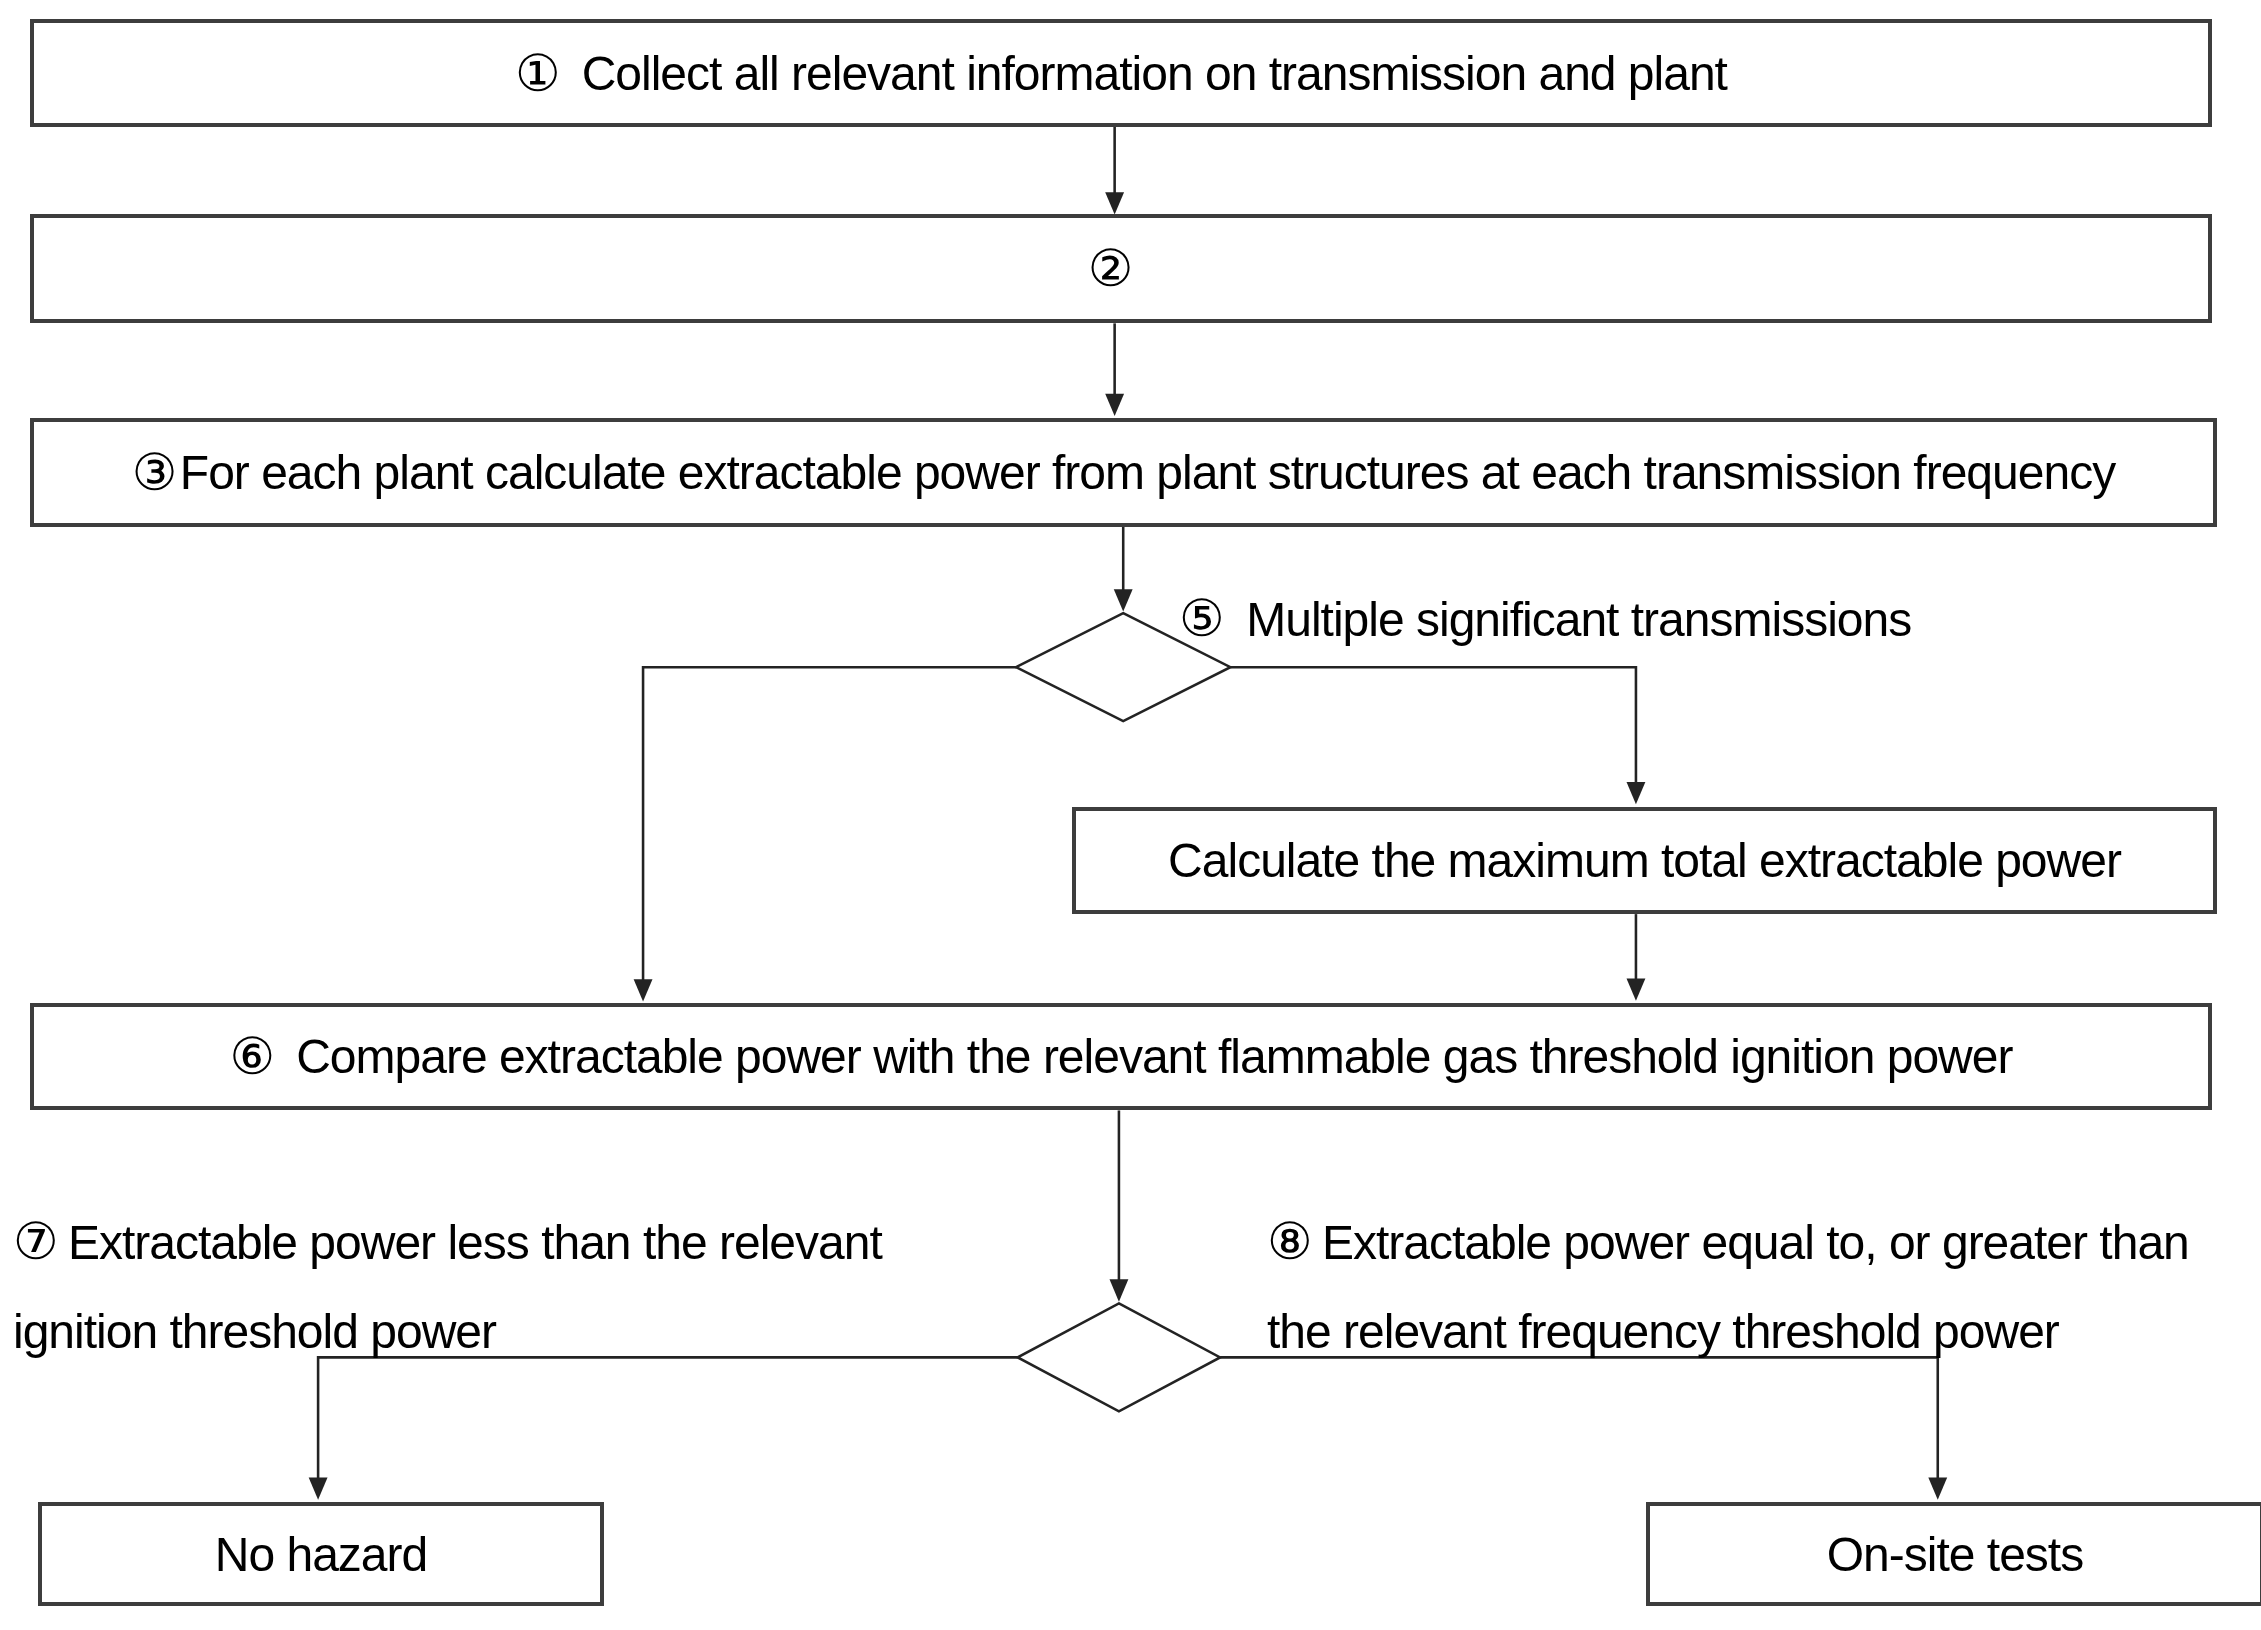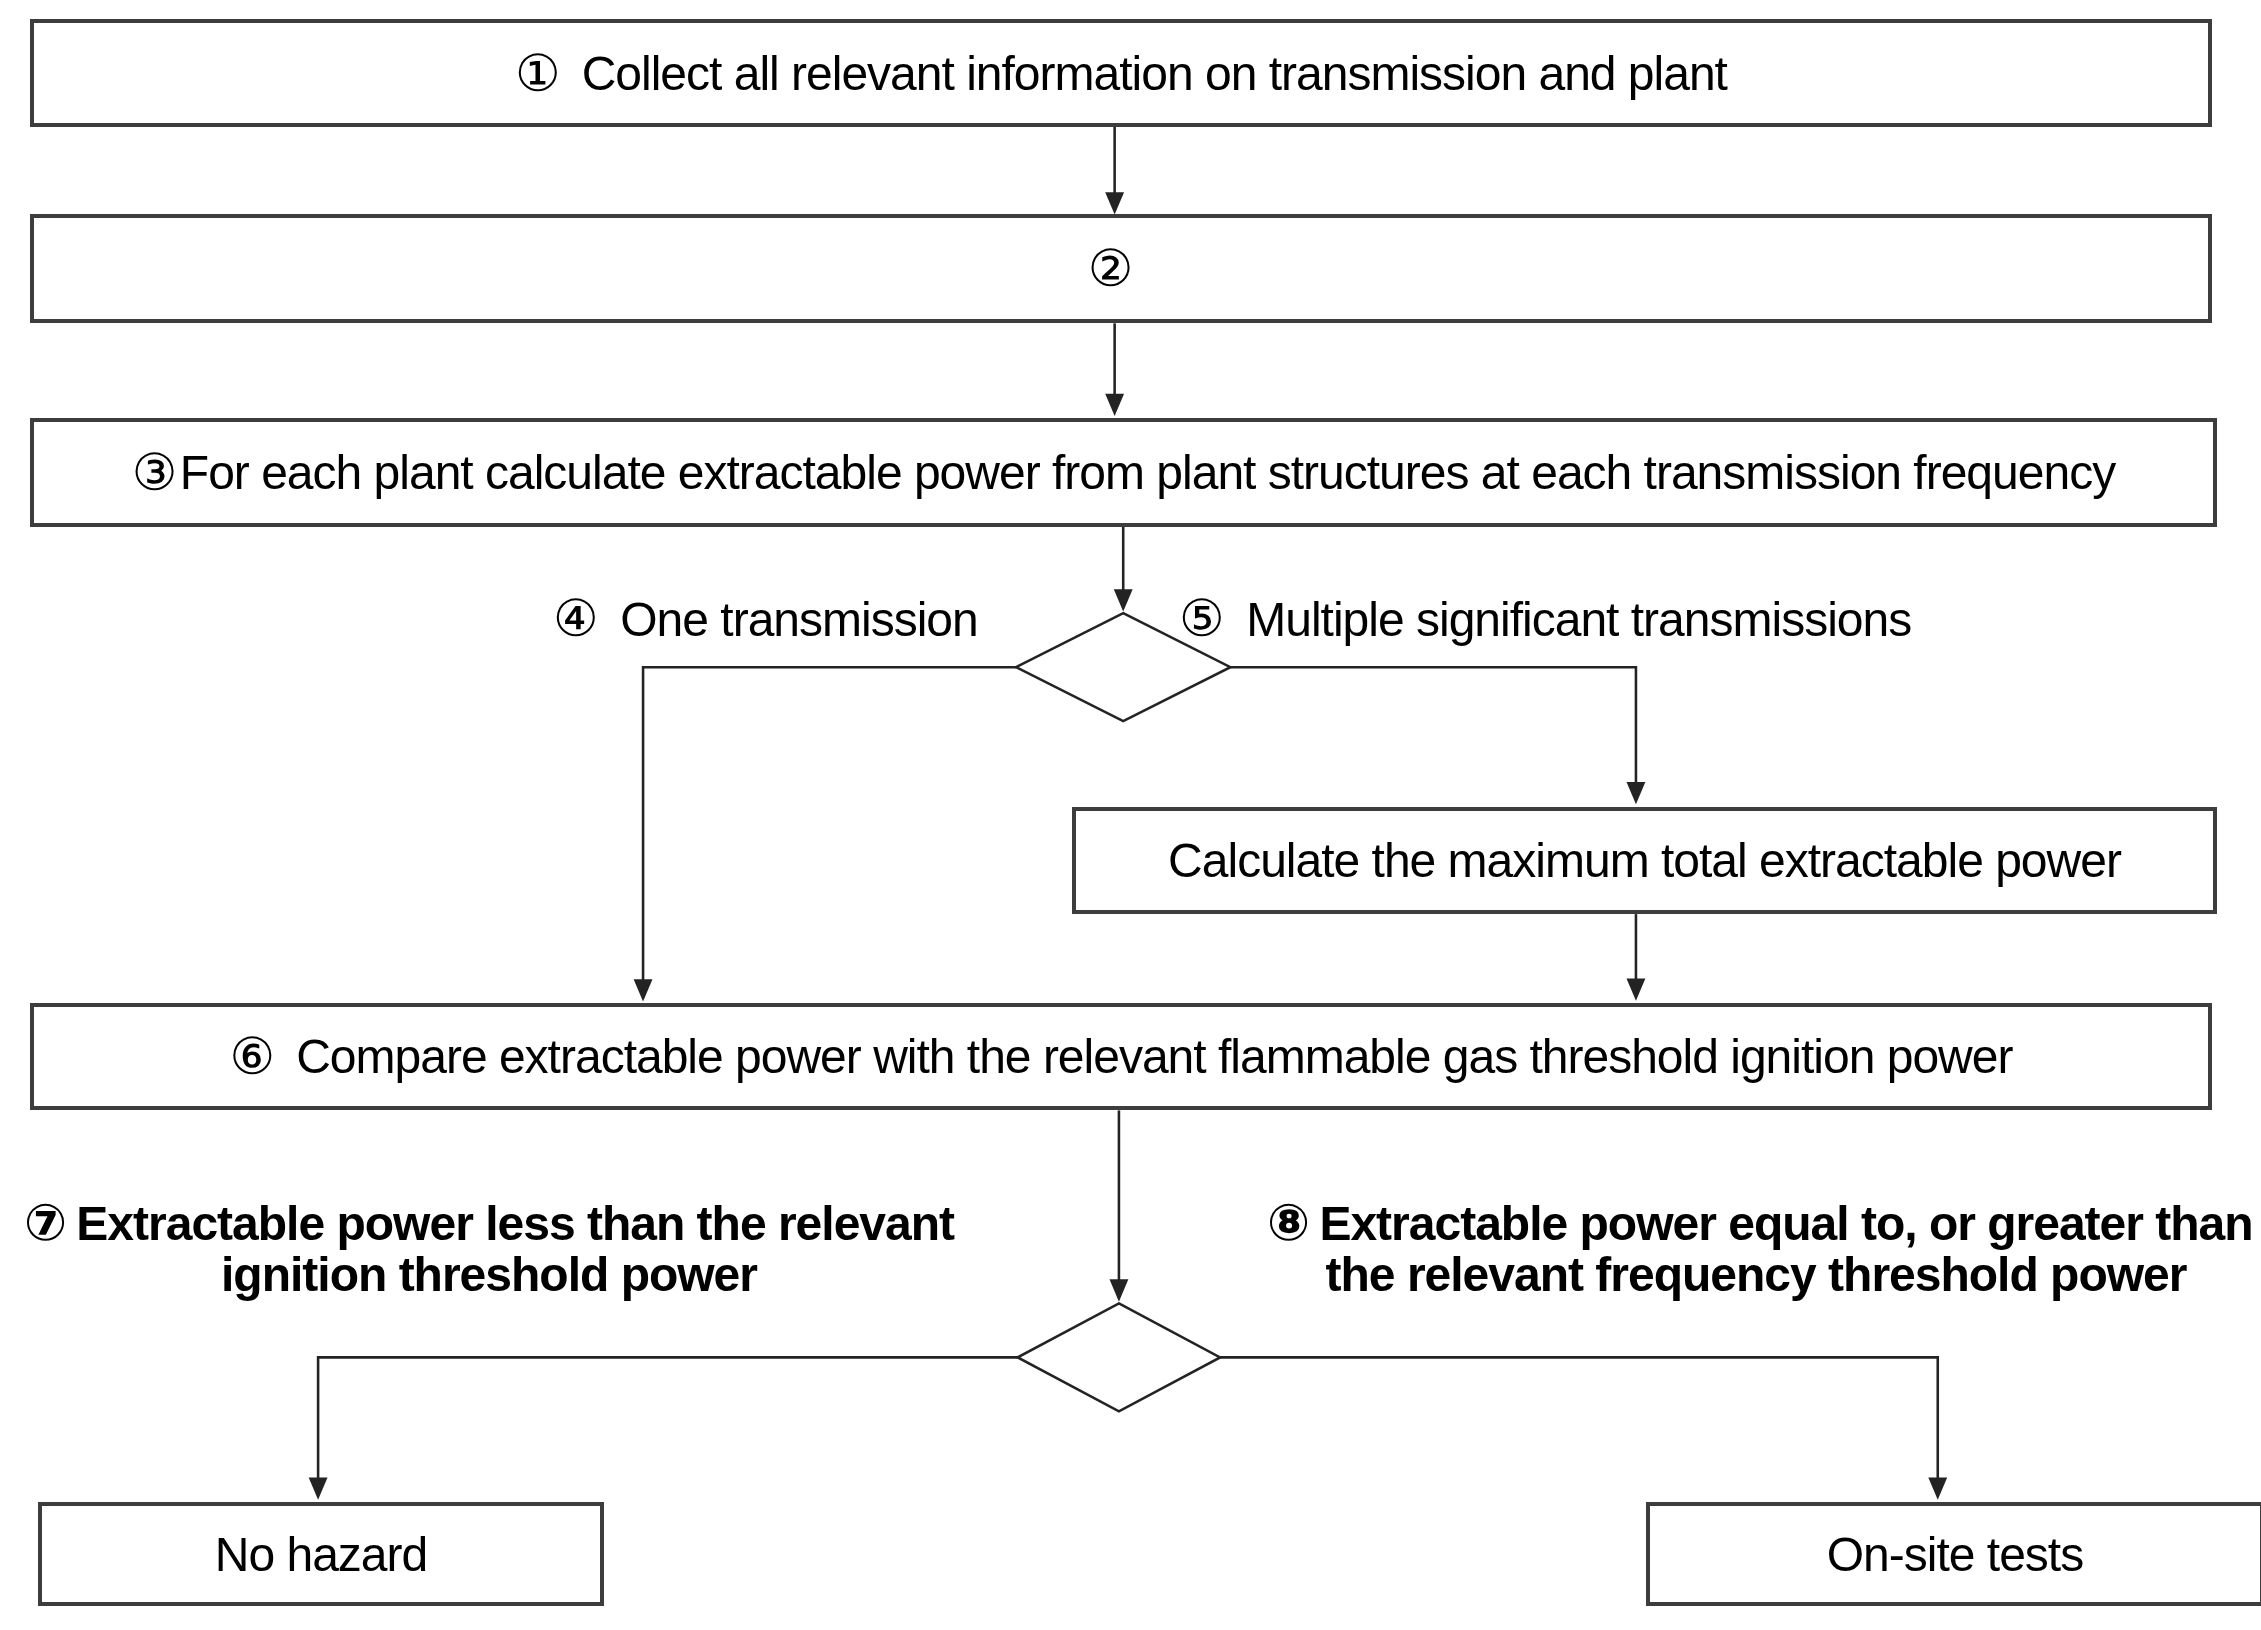--- a/index.html
+++ b/index.html
@@ -19,21 +19,21 @@
     background:#ffffff;
     display:flex;align-items:center;justify-content:center;
     font-size:48px;letter-spacing:-1px;white-space:nowrap;
   }
   .num{font-size:1.06em;margin-right:22px;}
   .box.tight .num{margin-right:3.4px;}
   .branch-label{
     position:absolute;font-size:48px;letter-spacing:-1px;white-space:nowrap;
   }
   .branch-label .num{margin-right:10.3px;}
-  .two-line{text-align:center;line-height:51px;font-weight:bold;}
+  .two-line{text-align:left;line-height:89px;}
 </style>
 </head>
 <body>
 
 <div class="canvas">
 
   <svg class="connectors" width="2261" height="1631" viewBox="0 0 2637 1902">
 
     <line class="connector" x1="1300" y1="148" x2="1300" y2="228"></line>
     <polygon class="arrowhead" points="1300,250 1289,224 1311,224"></polygon>
@@ -91,24 +91,20 @@
   </div>
 
   <div class="box" style="left:38px;top:1502px;width:566px;height:104px">
     <span>No hazard</span>
   </div>
 
   <div class="box" style="left:1646px;top:1502px;width:618px;height:104px">
     <span>On-site tests</span>
   </div>
 
-  <div class="branch-label" style="left:553px;top:586px;line-height:65px">
-    <span class="num">④</span>
-    <span>One transmission</span>
-  </div>
 
   <div class="branch-label" style="left:1179px;top:586px;line-height:65px">
     <span class="num">⑤</span>
     <span>Multiple significant transmissions</span>
   </div>
 
   <div class="branch-label two-line" style="left:13px;top:1197px;width:952px">
     <div>
       <span class="num">⑦</span><span>Extractable power less than the relevant</span>
     </div>

